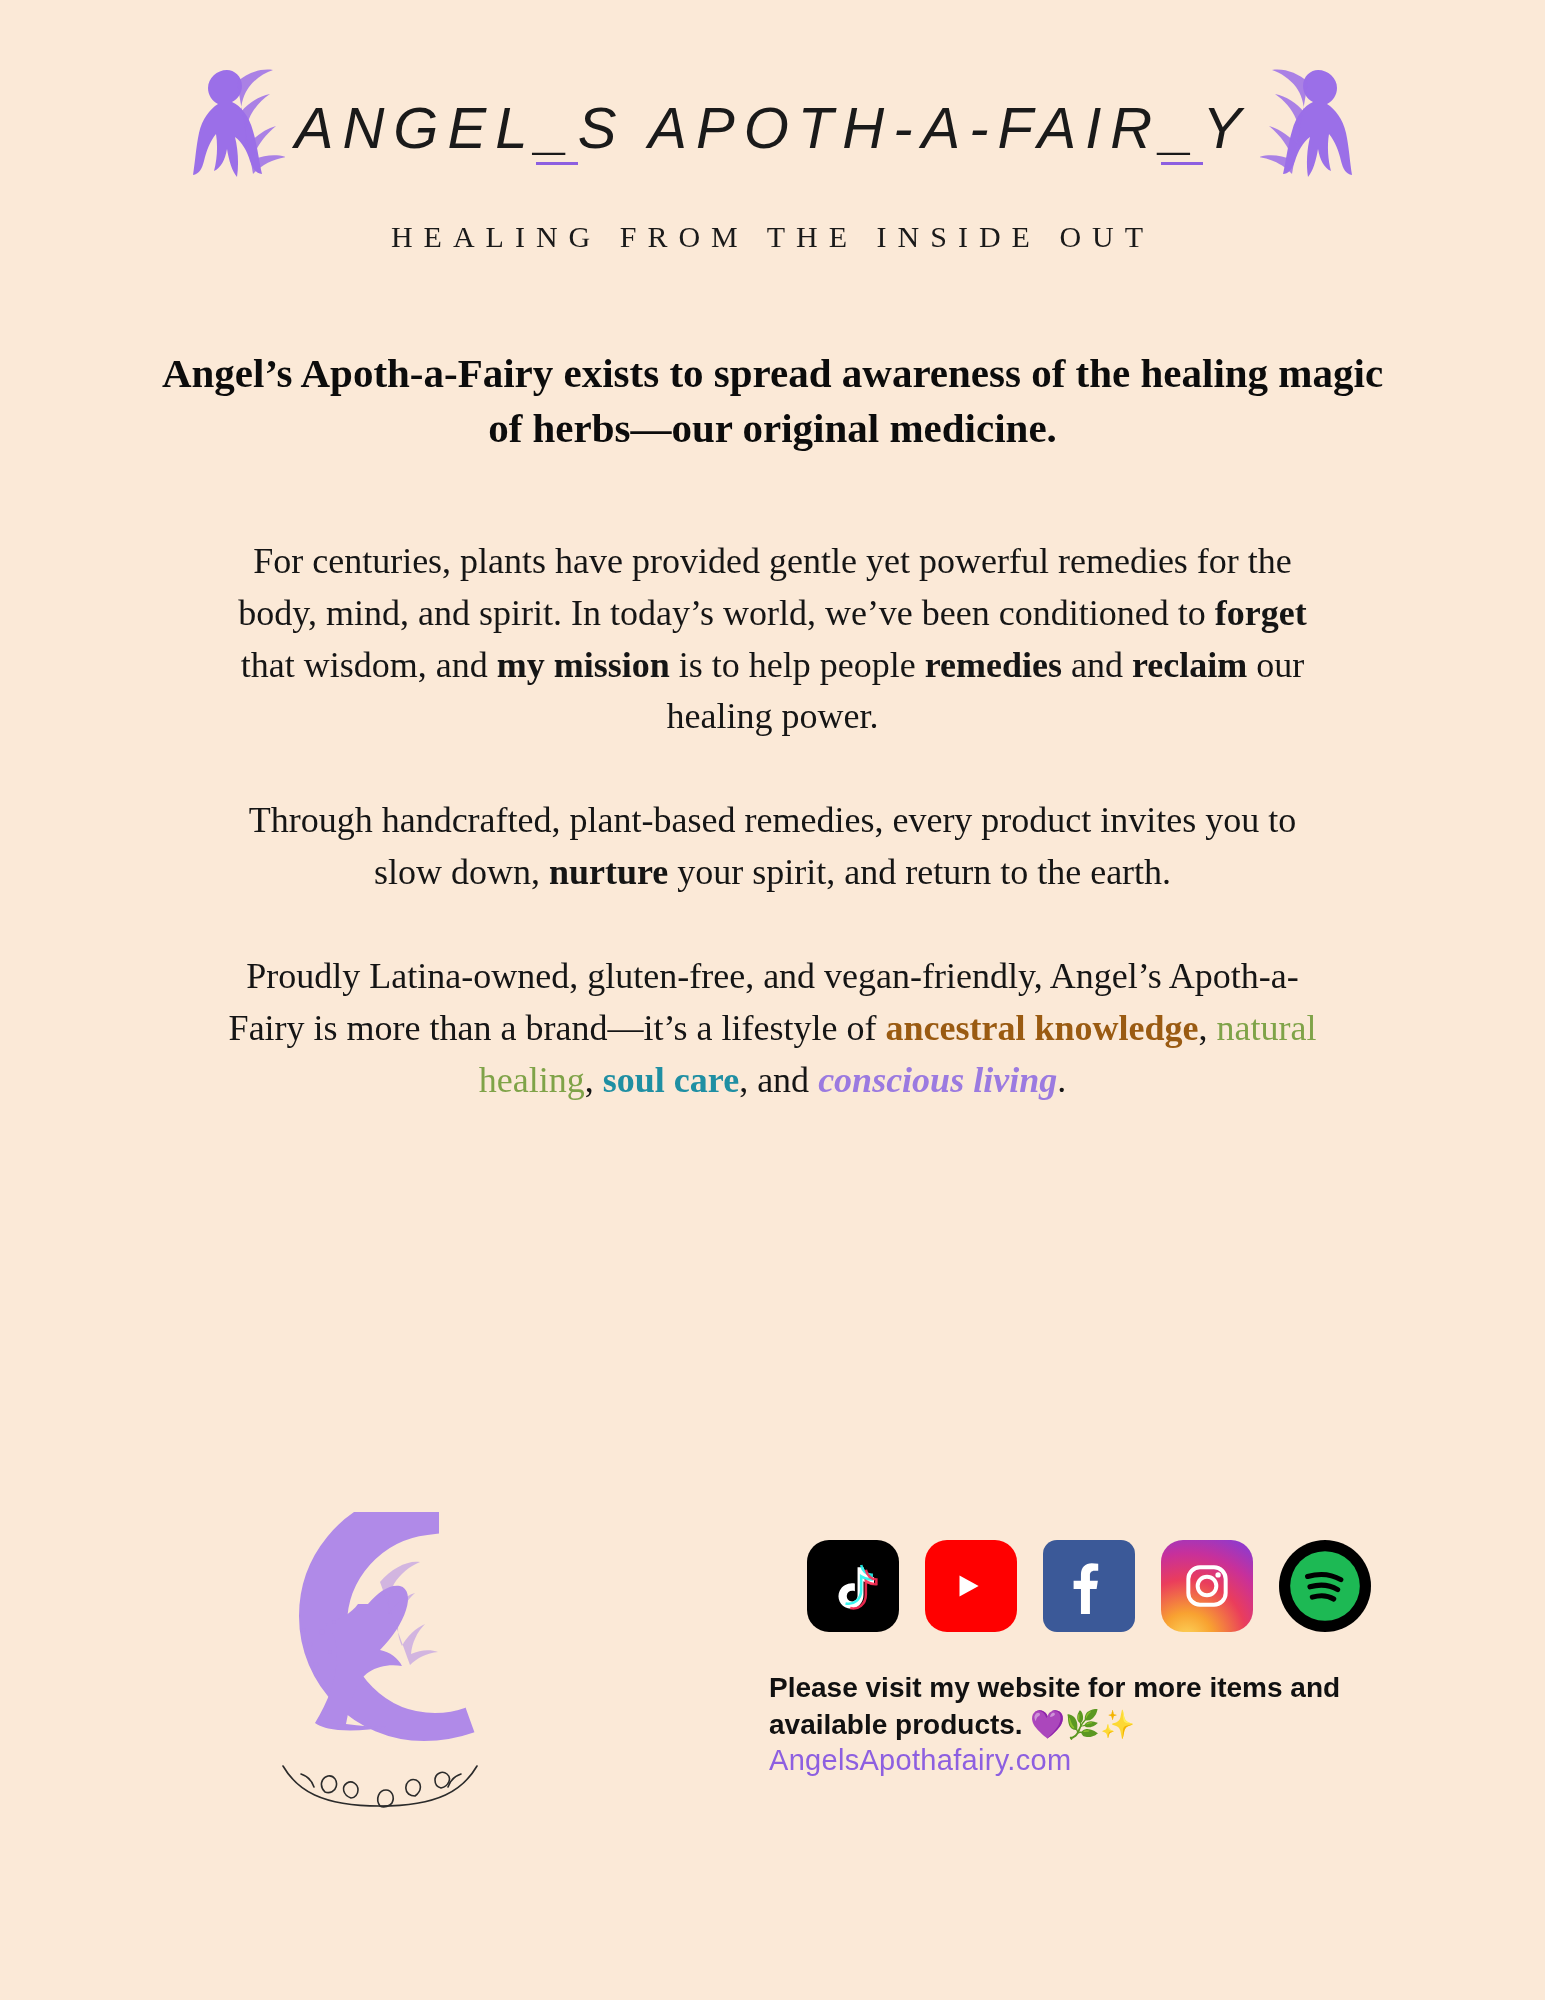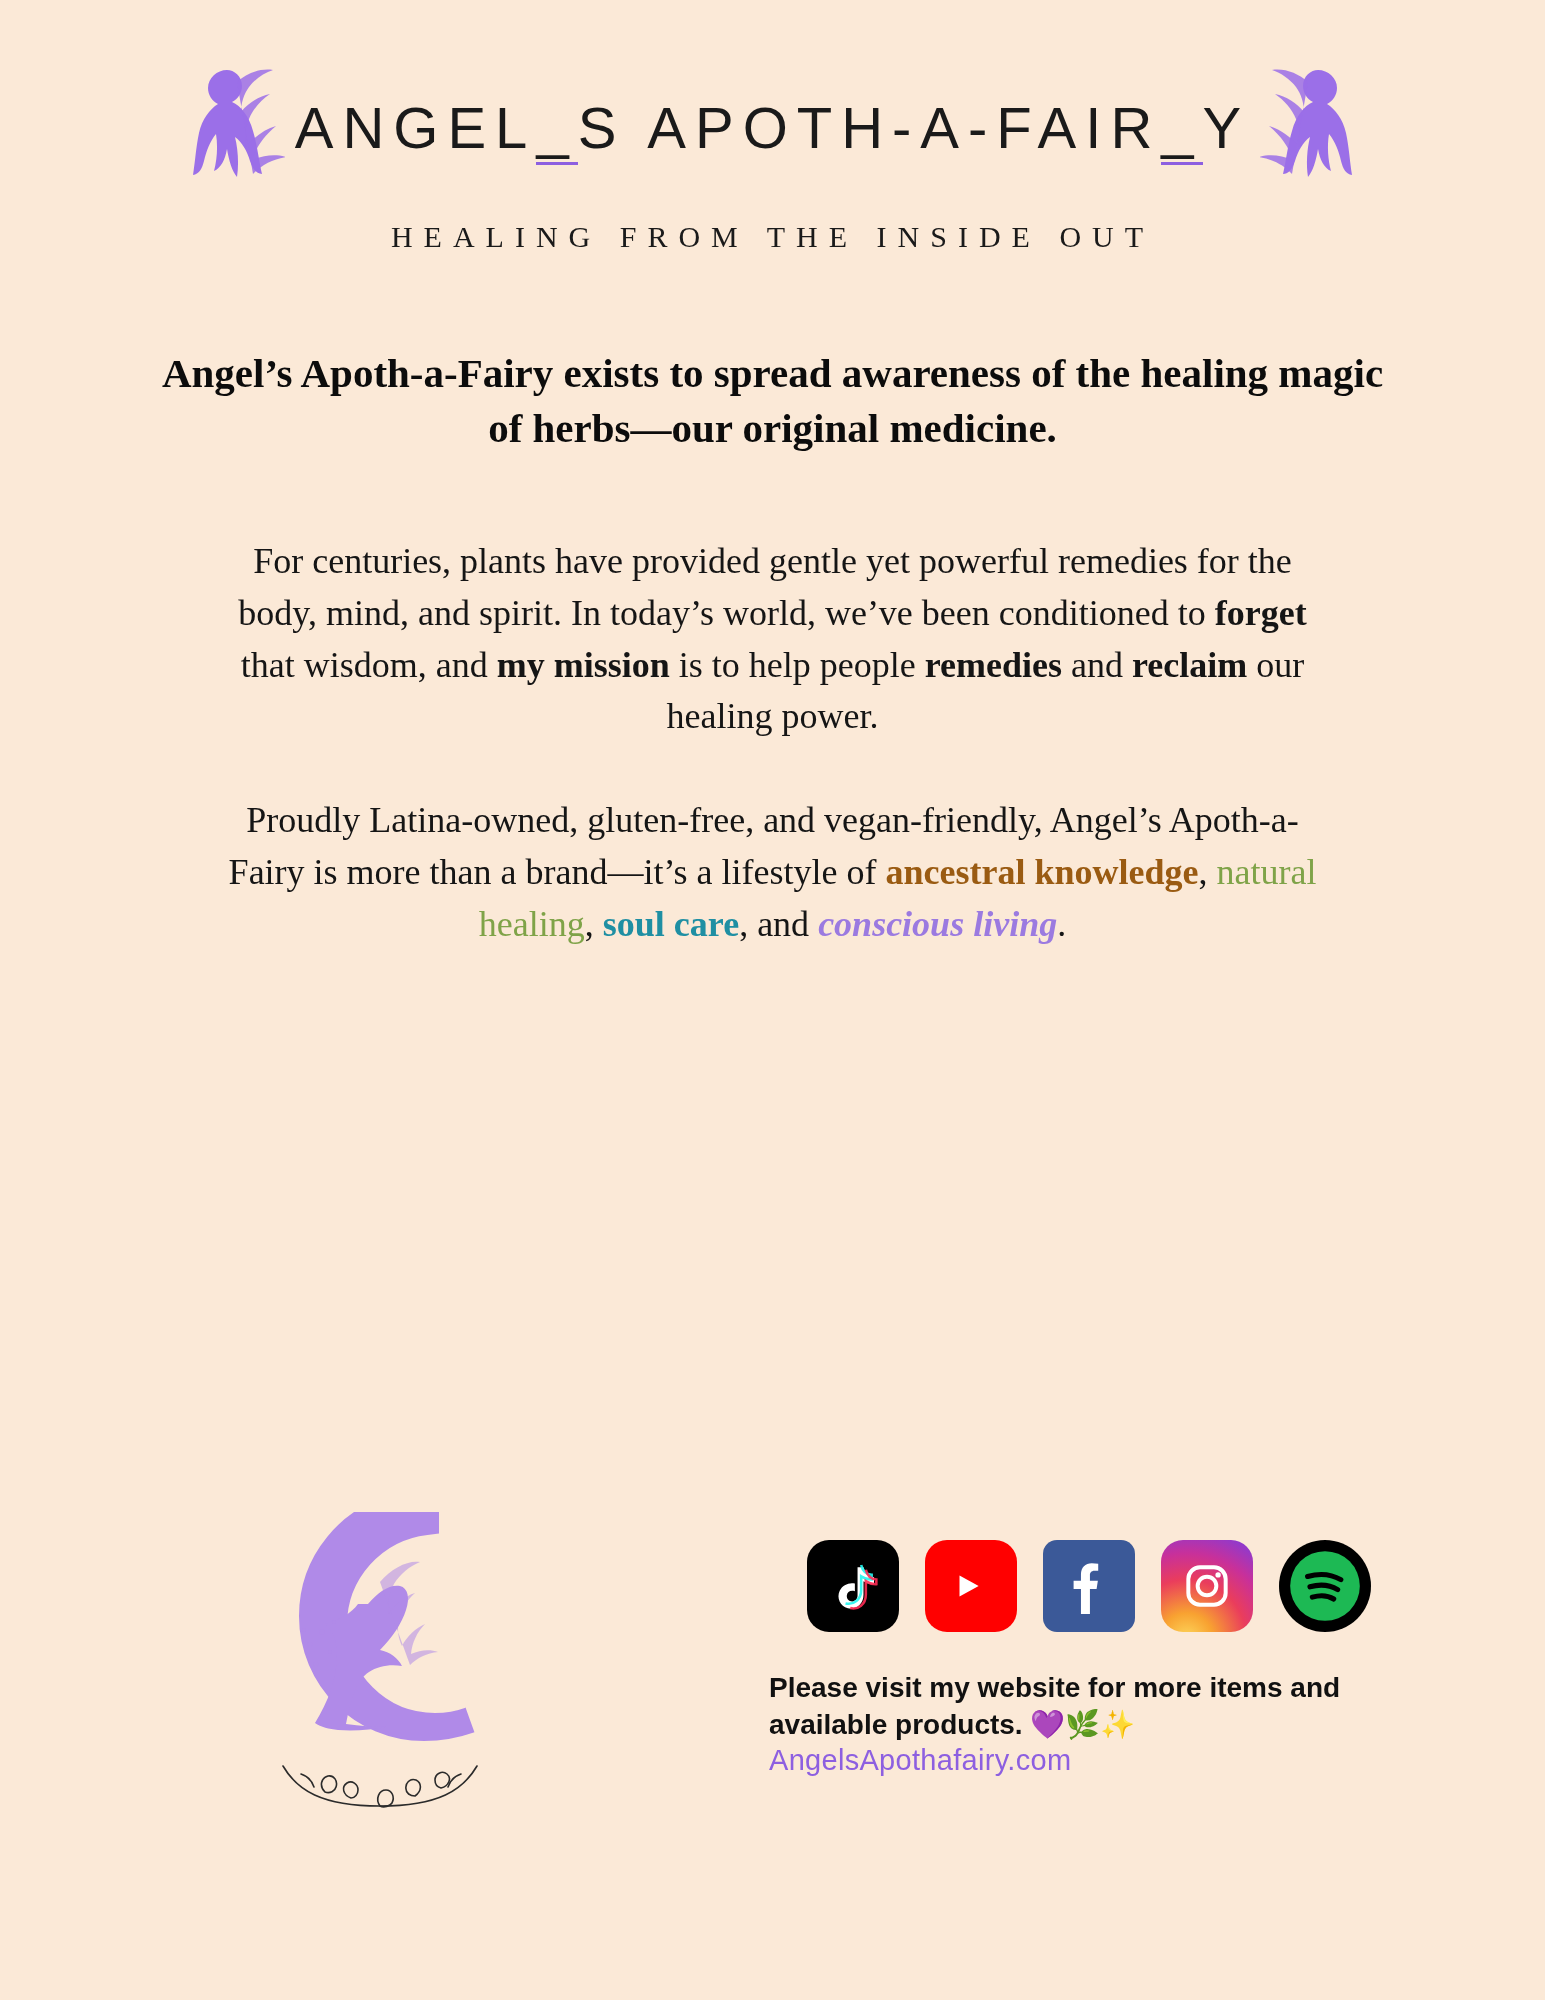--- a/index.html
+++ b/index.html
@@ -41,20 +41,21 @@
     flex: 0 0 110px;
   }
   .brand-title {
     font-family: "Liberation Sans", sans-serif;
     font-weight: 300;
     font-size: 58px;
     letter-spacing: 9px;
     color: #1a1a1a;
     white-space: nowrap;
     position: relative;
+    font-style: italic;
   }
   .brand-title .u1,
   .brand-title .u2 {
     border-bottom: 3px solid #8d5fe0;
     padding-bottom: 2px;
   }
   .tagline {
     font-family: "Liberation Serif", serif;
     font-size: 30px;
     letter-spacing: 11px;
@@ -210,20 +211,21 @@
 
     <div class="tagline">HEALING FROM THE INSIDE OUT</div>
   </div>
 
   <div class="lead">Angel’s Apoth-a-Fairy exists to spread awareness of the healing magic of herbs—our original medicine.</div>
 
   <div class="body-copy">
 
     <p><span>For centuries, plants have provided gentle yet powerful remedies for the body, mind, and spirit. In today’s world, we’ve been conditioned to </span><b>forget</b><span> that wisdom, and </span><b>my mission</b><span> is to help people </span><b>remedies</b><span> and </span><b>reclaim</b><span> our healing power.</span></p>
 
+    <p><span>Through handcrafted, plant-based remedies, every product invites you to slow down, </span><b>nurture</b><span> your spirit, and return to the earth.</span></p>
 
     <p><span>Proudly Latina-owned, gluten-free, and vegan-friendly, Angel’s Apoth-a-Fairy is more than a brand—it’s a lifestyle of </span><span class="c-ancestral">ancestral knowledge</span><span>, </span><span class="c-natural">natural healing</span><span>, </span><span class="c-soul">soul care</span><span>, and </span><span class="c-conscious">conscious living</span><span>.</span></p>
 
   </div>
 
   <div class="footer">
 
     <div class="footer-left">
       <span class="moon-logo">
         <svg viewBox="0 0 300 230" width="300" height="230" aria-hidden="true">

